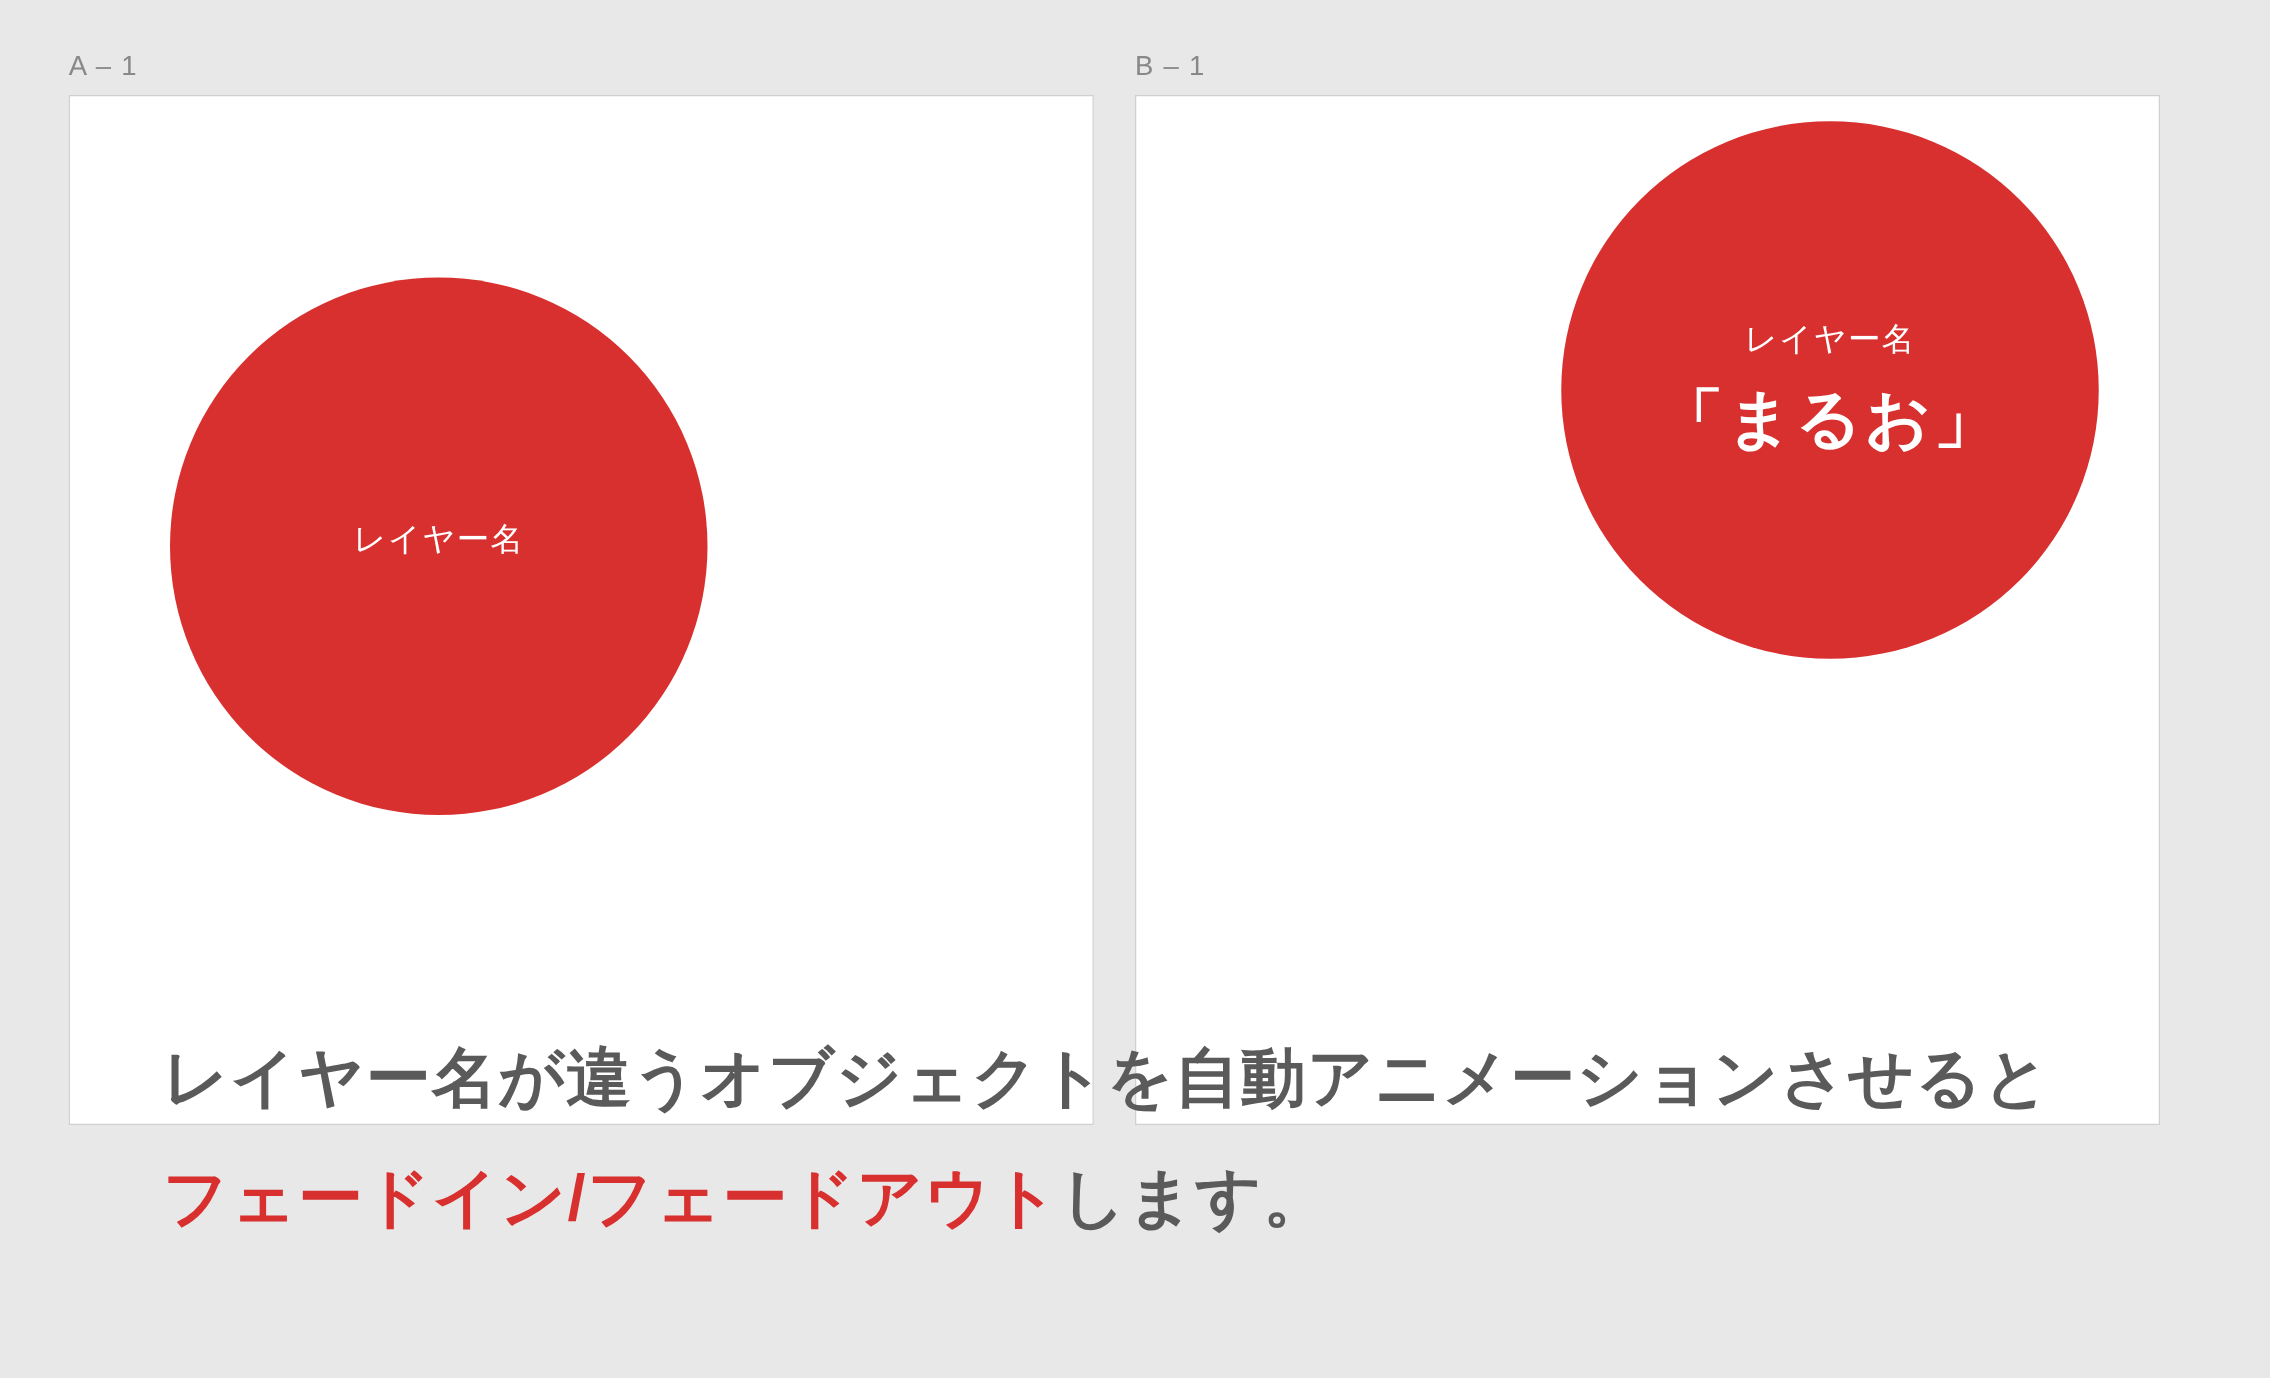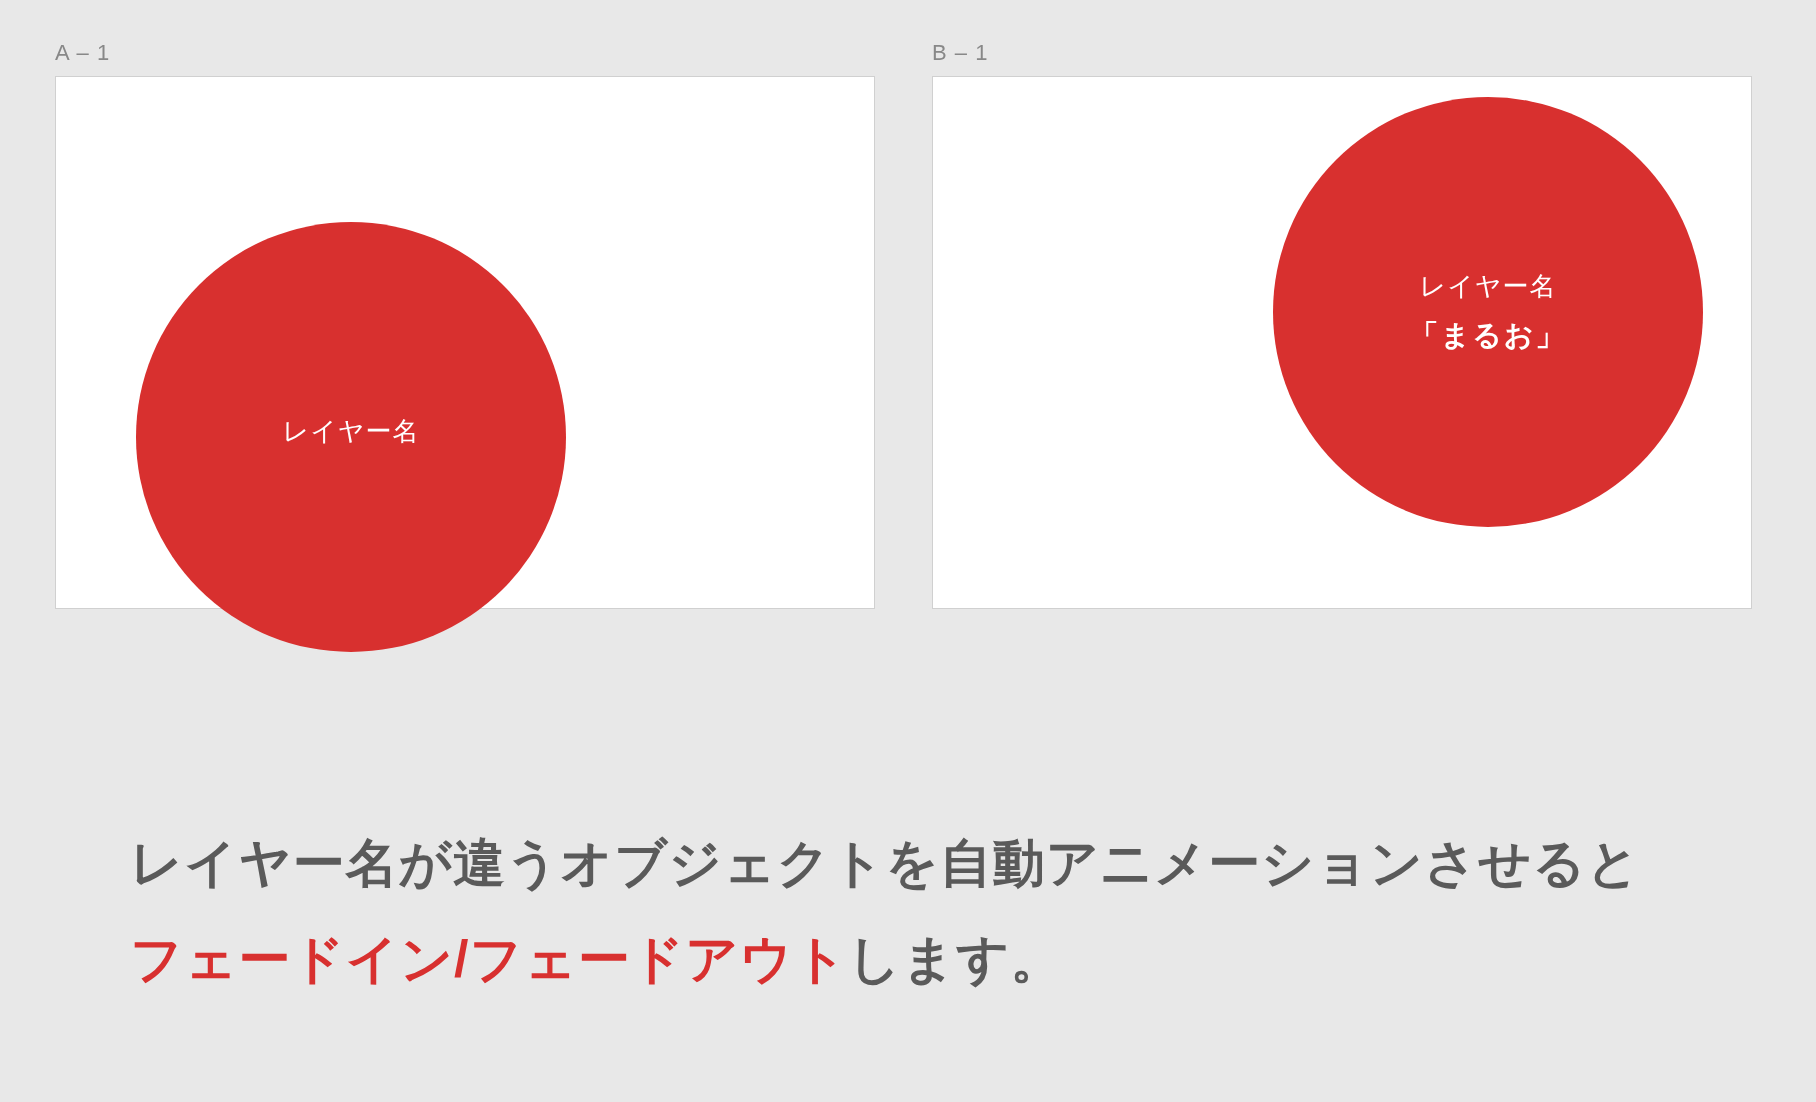--- a/index.html
+++ b/index.html
@@ -10,36 +10,36 @@
     body {
       width: 1816px;
       height: 1102px;
       background: #e8e8e8;
       font-family: -apple-system, BlinkMacSystemFont, "Hiragino Kaku Gothic ProN", "Hiragino Sans", "Yu Gothic", Meiryo, sans-serif;
       padding: 40px 55px;
       position: relative;
     }
     .artboards {
       display: flex;
-      gap: 57px;
+      gap: 33px;
     }
     .artboard-wrapper {
       display: flex;
       flex-direction: column;
     }
     .artboard-label {
       font-size: 22px;
       color: #888;
       font-weight: 400;
       margin-bottom: 10px;
       letter-spacing: 1px;
     }
     .artboard {
       width: 820px;
-      height: 533px;
+      height: 824px;
       background: #ffffff;
       border: 1px solid #d0d0d0;
       position: relative;
     }
     .circle {
       position: absolute;
       border-radius: 50%;
       background: #d8302f;
       display: flex;
       flex-direction: column;
@@ -59,21 +59,21 @@
       left: 340px;
       top: 20px;
     }
     .circle-label {
       font-size: 26px;
       font-weight: 500;
       margin-bottom: 12px;
       letter-spacing: 1px;
     }
     .circle-name {
-      font-size: 29px;
+      font-size: 52px;
       font-weight: 700;
       letter-spacing: 2px;
     }
     .caption {
       position: absolute;
       left: 130px;
       right: 142px;
       top: 815px;
       font-size: 52px;
       line-height: 1.85;

